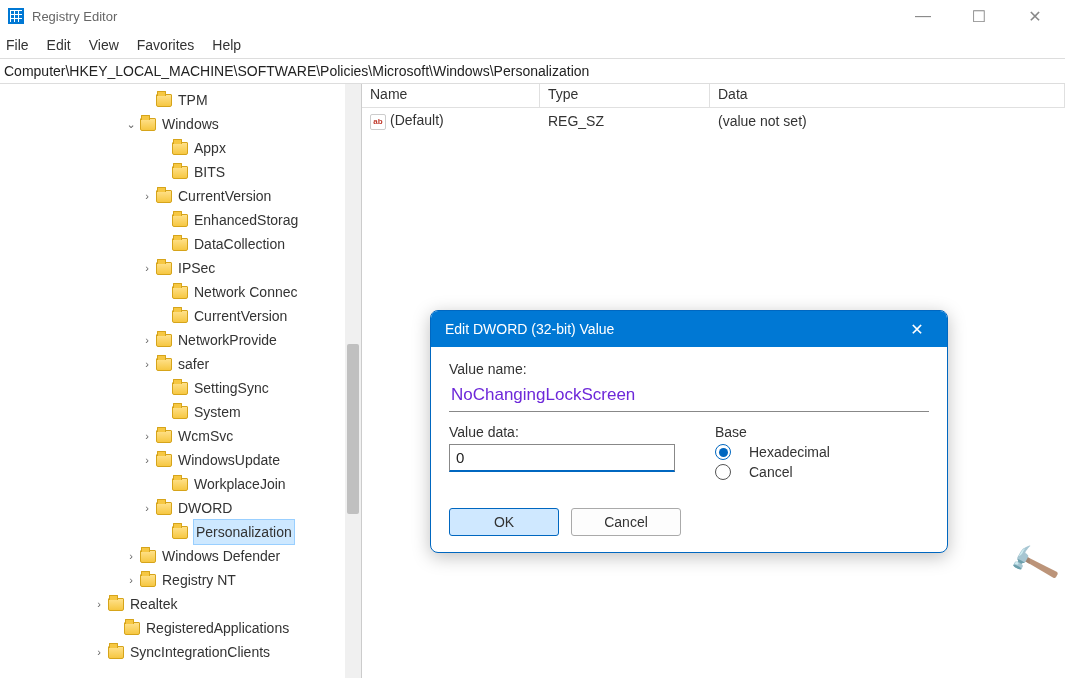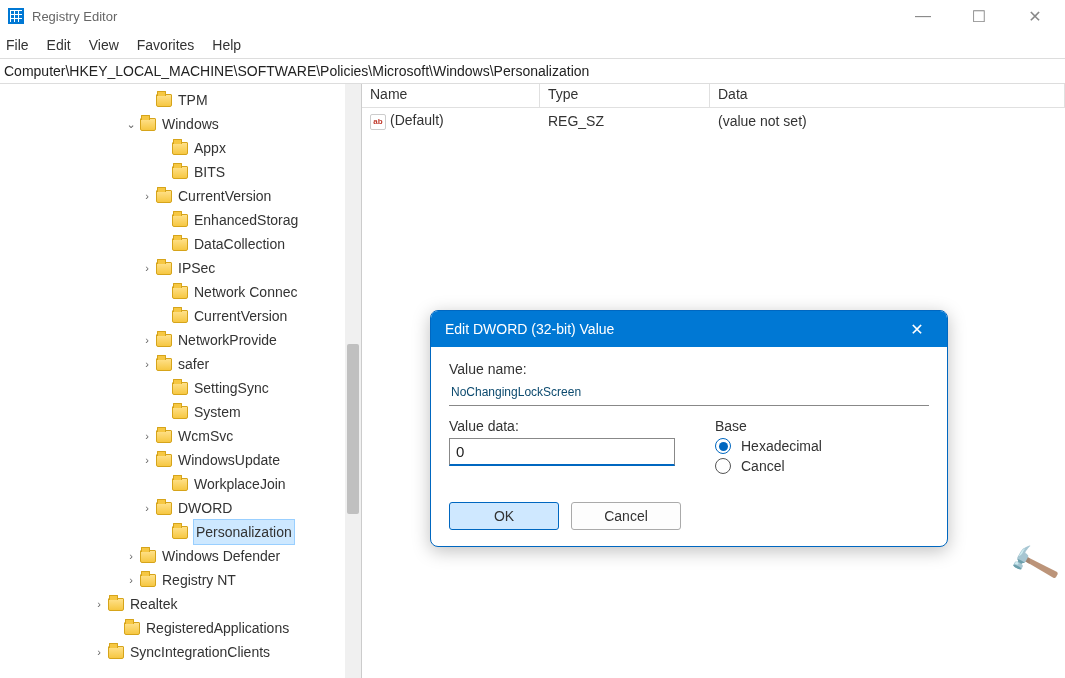--- a/index.html
+++ b/index.html
@@ -48,26 +48,26 @@
 .val-icon { width: 16px; height: 16px; display: inline-block; margin-right: 4px; vertical-align: middle; border: 1px solid #ccc; border-radius: 2px; font-size: 8px; line-height: 14px; text-align: center; font-weight: bold; }
 .val-icon.sz { color: #c0392b; }
 .val-icon.dw { color: #2d6cb0; }
 
 
 .dialog { position: absolute; left: 430px; top: 310px; width: 518px; background: #fff; border: 1px solid #0067c0; border-radius: 8px; box-shadow: 0 4px 18px rgba(0,0,0,.25); overflow: hidden; }
 .dialog-title { height: 36px; background: #0078d4; color: #fff; display: flex; align-items: center; padding: 0 14px; font-size: 14px; }
 .dialog-close { margin-left: auto; width: 32px; height: 32px; display: flex; align-items: center; justify-content: center; color: #fff; font-size: 16px; cursor: pointer; }
 .dialog-body { padding: 14px 18px 16px 18px; font-size: 14px; color: #333; }
 .field-label { margin-bottom: 4px; }
-.ro-input { width: 100%; border: none; border-bottom: 1px solid #888; padding: 4px 2px 6px 2px; font-size: 12px; color: #0c4a6e; background: transparent; margin-bottom: 12px; }
+.ro-input { width: 100%; border: none; border-bottom: 1px solid #888; padding: 4px 2px 6px 2px; font-size: 17px; color: #6d28d9; background: transparent; margin-bottom: 12px; }
 .value-row { display: flex; gap: 40px; }
 .value-col { flex: 0 0 226px; }
 .text-input { width: 100%; border: 1px solid #888; border-bottom: 2px solid #0067c0; padding: 4px 6px; font-size: 15px; color: #222; }
 .base-col { flex: 1; }
-.radio-row { display: flex; align-items: center; gap: 10px; margin: 4px 0; cursor: pointer; }
+.radio-row { display: flex; align-items: center; gap: 18px; margin: 4px 0; cursor: pointer; }
 .radio { width: 16px; height: 16px; border: 1px solid #555; border-radius: 50%; display: inline-flex; align-items: center; justify-content: center; }
 .radio.checked { border-color: #0067c0; }
 .radio.checked::after { content: ""; width: 9px; height: 9px; background: #0067c0; border-radius: 50%; }
 .dialog-buttons { display: flex; gap: 12px; margin-top: 24px; }
 .dlg-btn { width: 110px; height: 28px; border: 1px solid #aaa; background: #fdfdfd; border-radius: 3px; font-size: 14px; cursor: pointer; display: flex; align-items: center; justify-content: center; }
 .dlg-btn.primary { border: 1px solid #0067c0; background: #cfe8ff; }
 
 
 .hammer { position: absolute; right: 8px; bottom: 92px; font-size: 36px; color: #888; transform: rotate(-20deg); opacity: .7; }
 </style>

